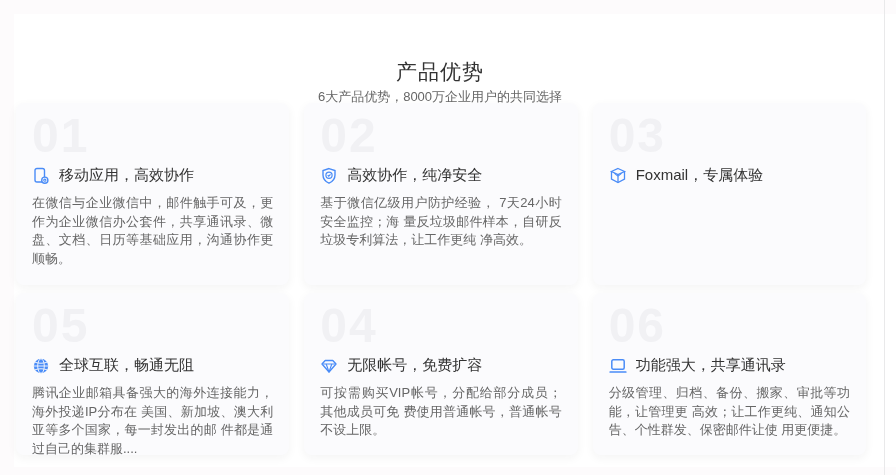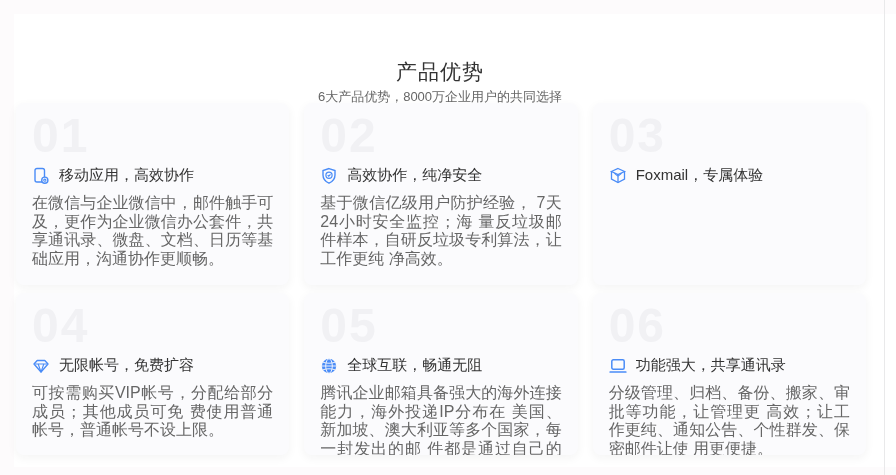--- a/index.html
+++ b/index.html
@@ -79,21 +79,21 @@
     flex: 0 0 auto;
     display: inline-flex;
   }
   .card .title-row .title {
     font-size: 15px;
     color: #333333;
     font-weight: 500;
   }
   .card .body {
     margin-top: 9px;
-    font-size: 16px;
+    font-size: 13px;
     line-height: 18.5px;
     color: #666666;
     text-align: justify;
   }
 </style>
 </head>
 <body>
 
 <div class="stage">
   <div class="tint-top"></div>
@@ -148,52 +148,52 @@
             <path d="M2.5 4.5 V12 L9 15.5 L15.5 12 V4.5"></path>
             <path d="M9 7.5 V15.5"></path>
             <path d="M5.5 6.2 C6.8 7.4 7.6 8.6 9 9 C10.4 8.6 11.2 7.4 12.5 6.2" stroke-width="1.1"></path>
           </svg>
         </span>
         <span class="title">Foxmail，专属体验</span>
       </div>
     </div>
 
     <div class="card">
-      <div class="num">04</div>
-      <div class="title-row">
-        <span class="icon">
-          <svg viewBox="0 0 18 18" width="18" height="18" fill="none" stroke="#4a8cf7" stroke-width="1.4" stroke-linejoin="round">
-            <path d="M5.2 3.5 H12.8 L16 7 L9 15 L2 7 Z"></path>
-            <path d="M2 7 H16" stroke-width="1.1"></path>
-            <path d="M6.2 7 L9 15 L11.8 7" stroke-width="1.1"></path>
-          </svg>
-        </span>
-        <span class="title">无限帐号，免费扩容</span>
-      </div>
-      <div class="body">可按需购买VIP帐号，分配给部分成员；其他成员可免 费使用普通帐号，普通帐号不设上限。</div>
-    </div>
-
-    <div class="card">
       <div class="num">05</div>
       <div class="title-row">
         <span class="icon">
           <svg viewBox="0 0 18 18" width="18" height="18">
             <circle cx="9" cy="9" r="7.2" fill="#4a8cf7"></circle>
             <ellipse cx="9" cy="9" rx="3.3" ry="7.2" fill="none" stroke="#fbfbfd" stroke-width="0.9"></ellipse>
             <line x1="1.8" y1="9" x2="16.2" y2="9" stroke="#fbfbfd" stroke-width="0.9"></line>
             <path d="M3 5.2 C6.8 6.6 11.2 6.6 15 5.2" fill="none" stroke="#fbfbfd" stroke-width="0.9"></path>
             <path d="M3 12.8 C6.8 11.4 11.2 11.4 15 12.8" fill="none" stroke="#fbfbfd" stroke-width="0.9"></path>
           </svg>
         </span>
         <span class="title">全球互联，畅通无阻</span>
       </div>
       <div class="body">腾讯企业邮箱具备强大的海外连接能力，海外投递IP分布在 美国、新加坡、澳大利亚等多个国家，每一封发出的邮 件都是通过自己的集群服....</div>
     </div>
 
     <div class="card">
+      <div class="num">04</div>
+      <div class="title-row">
+        <span class="icon">
+          <svg viewBox="0 0 18 18" width="18" height="18" fill="none" stroke="#4a8cf7" stroke-width="1.4" stroke-linejoin="round">
+            <path d="M5.2 3.5 H12.8 L16 7 L9 15 L2 7 Z"></path>
+            <path d="M2 7 H16" stroke-width="1.1"></path>
+            <path d="M6.2 7 L9 15 L11.8 7" stroke-width="1.1"></path>
+          </svg>
+        </span>
+        <span class="title">无限帐号，免费扩容</span>
+      </div>
+      <div class="body">可按需购买VIP帐号，分配给部分成员；其他成员可免 费使用普通帐号，普通帐号不设上限。</div>
+    </div>
+
+    <div class="card">
       <div class="num">06</div>
       <div class="title-row">
         <span class="icon">
           <svg viewBox="0 0 18 18" width="18" height="18" fill="none" stroke="#4a8cf7" stroke-width="1.5">
             <rect x="2.8" y="2.8" width="12.4" height="9.4" rx="1.5"></rect>
             <line x1="1.2" y1="15" x2="16.8" y2="15" stroke-linecap="round" stroke-width="1.7"></line>
           </svg>
         </span>
         <span class="title">功能强大，共享通讯录</span>
       </div>

